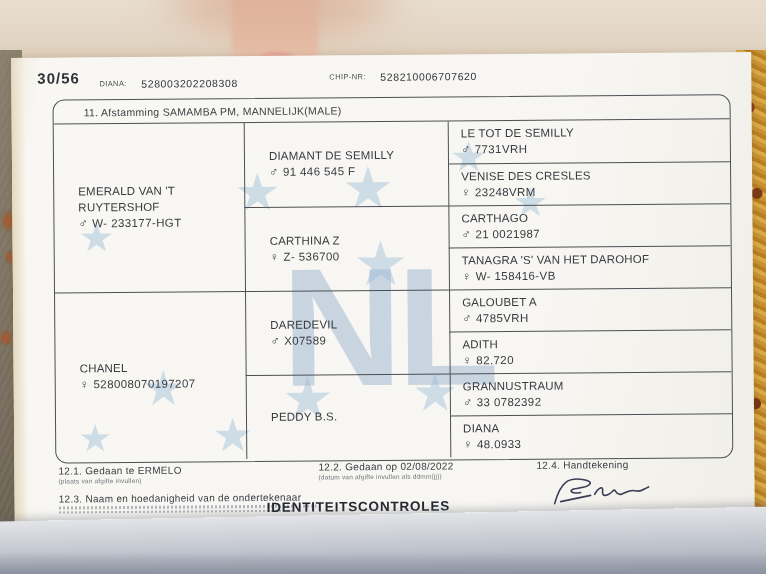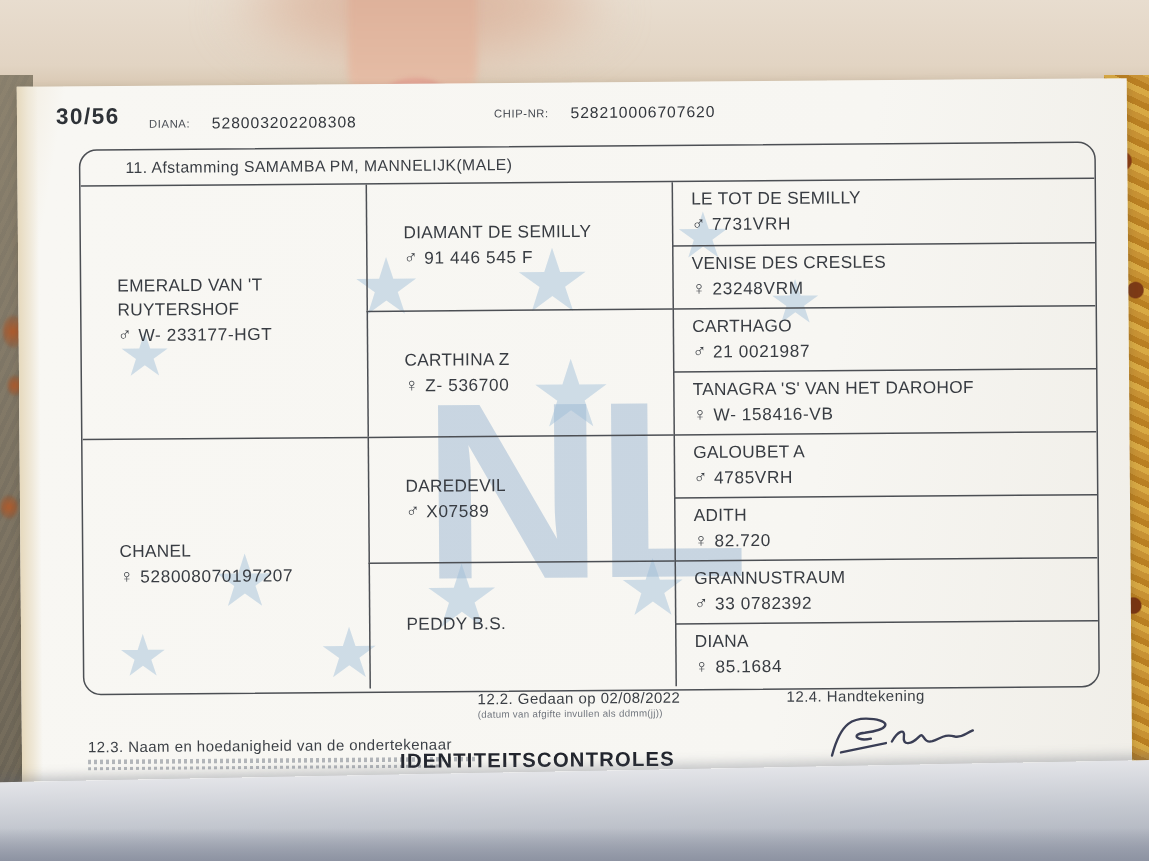--- a/index.html
+++ b/index.html
@@ -118,21 +118,21 @@
     color:rgba(130,165,200,.40);letter-spacing:-6px;z-index:0;pointer-events:none;
   }
   .wm-star{position:absolute;color:#9dbdd8;opacity:.45;z-index:0;line-height:1;pointer-events:none;}
   .ptable,.hdr-page,.hdr-item,.foot{position:absolute;z-index:2;}
   .ptable{background:transparent;}
   
   .foot-lbl{font-size:10px;color:#3c4046;letter-spacing:.3px;}
   .foot-sub{font-size:6.5px;color:#70757d;margin-top:1px;letter-spacing:.2px;}
   .f121{left:44px;top:408px;}
   .f122{left:304px;top:406px;}
-  .f124{left:510px;top:406px;}
+  .f124{left:522px;top:406px;}
   .f123{left:44px;top:436px;}
   .f123v{left:316px;top:434px;}
   .fineprint{height:2.5px;margin-top:2px;opacity:.65;
     background:repeating-linear-gradient(90deg,#8d939b 0 2px,transparent 2px 4px);}
   .sig{position:absolute;left:530px;top:420px;z-index:2;}
   .clip-head{
     position:absolute;left:252px;top:444px;z-index:2;
     font-size:13.5px;font-weight:bold;color:#23262e;letter-spacing:.8px;white-space:nowrap;
   }
 </style>
@@ -225,25 +225,29 @@
       <div class="pcell col3 bt" style="grid-row:6;">
         <div>ADITH</div>
         <div class="reg"><span class="sex">♀</span><span>82.720</span></div>
       </div>
       <div class="pcell col3 bt" style="grid-row:7;">
         <div>GRANNUSTRAUM</div>
         <div class="reg"><span class="sex">♂</span><span>33 0782392</span></div>
       </div>
       <div class="pcell col3 bt" style="grid-row:8;">
         <div>DIANA</div>
-        <div class="reg"><span class="sex">♀</span><span>85.1684</span></div>
+        <div class="reg"><span class="sex">♀</span><span>48.0933</span></div>
       </div>
     </div>
   </div>
 
+  <div class="foot f121">
+    <div class="foot-lbl">12.1. Gedaan te ERMELO</div>
+    <div class="foot-sub">(plaats van afgifte invullen)</div>
+  </div>
   <div class="foot f122">
     <div class="foot-lbl">12.2. Gedaan op 02/08/2022</div>
     <div class="foot-sub">(datum van afgifte invullen als ddmm(jj))</div>
   </div>
   <div class="foot f124">
     <div class="foot-lbl">12.4. Handtekening</div>
   </div>
   <div class="foot f123">
     <div class="foot-lbl">12.3. Naam en hoedanigheid van de ondertekenaar</div>
     <div class="fineprint" style="width:258px;"></div>

